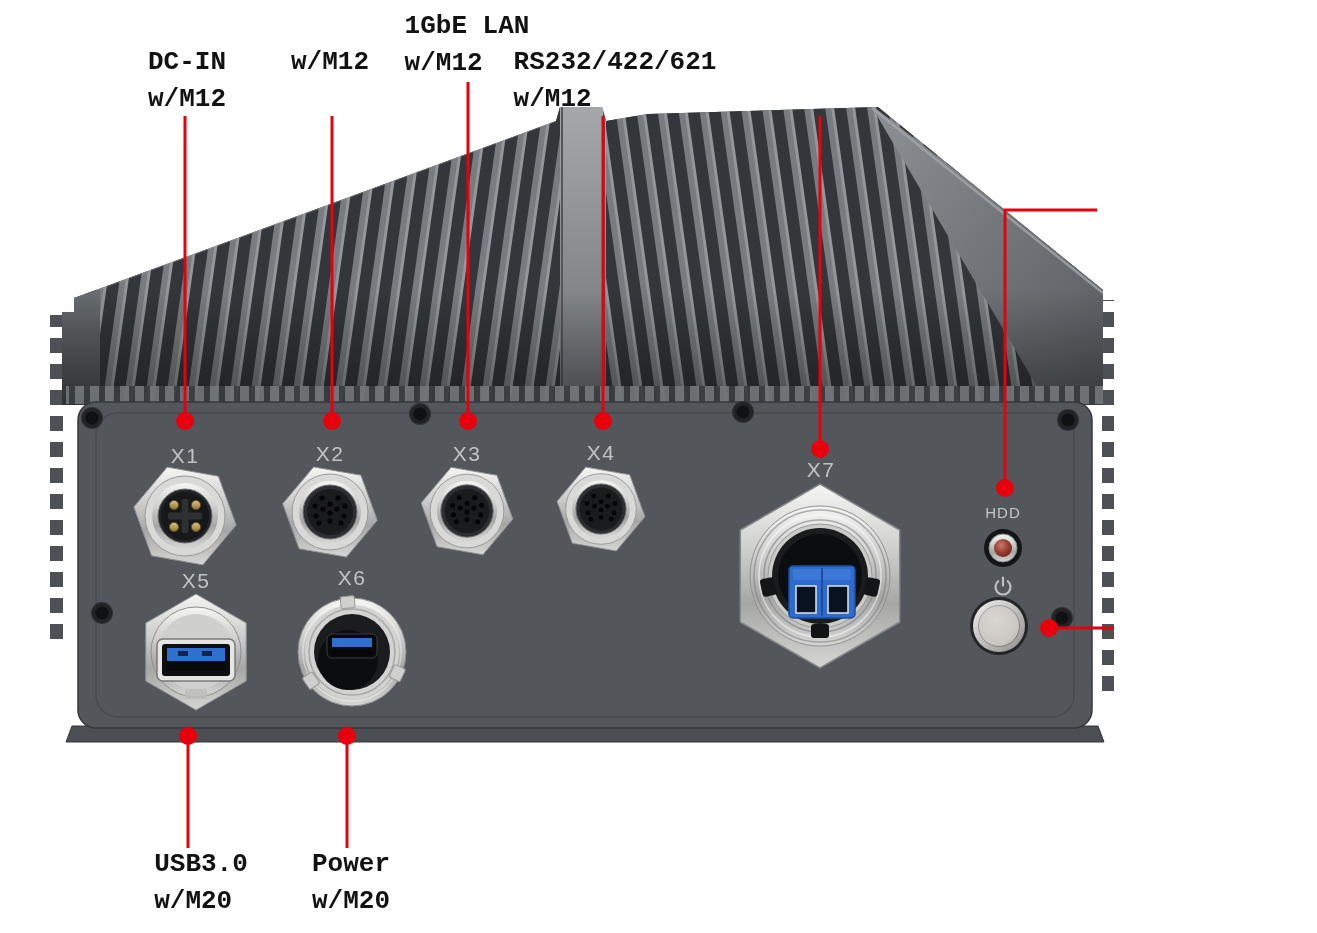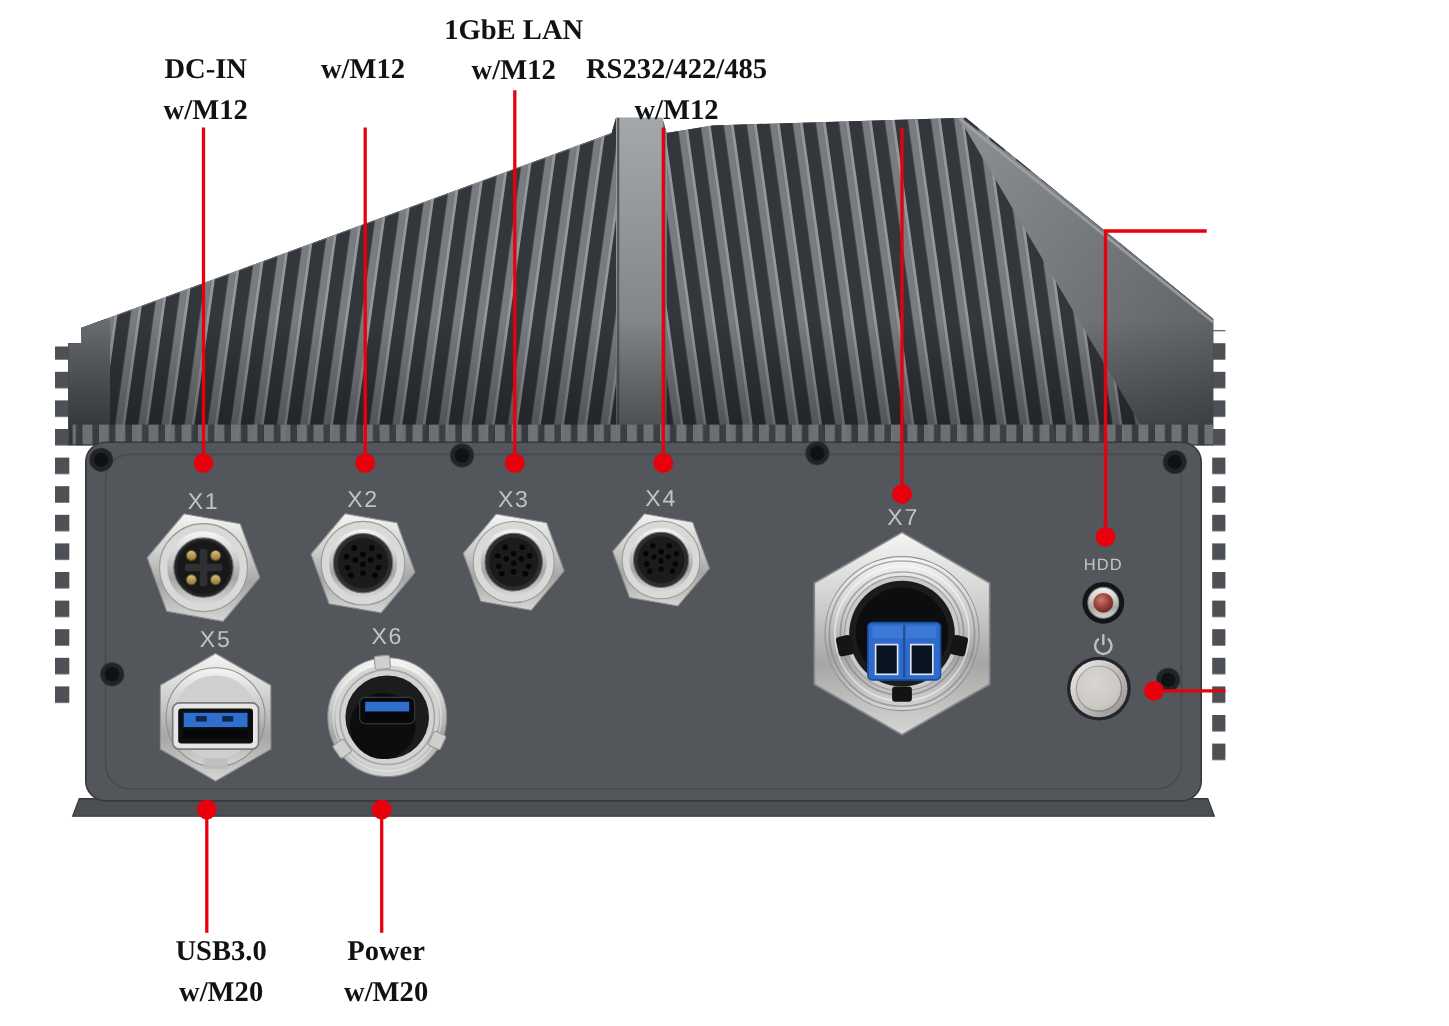--- a/index.html
+++ b/index.html
@@ -2,22 +2,22 @@
 <html><head>
 <meta charset="utf-8">
 <style>
   html,body{margin:0;padding:0;background:#ffffff;}
   #stage{
     position:relative;width:1317px;height:933px;background:#ffffff;overflow:hidden;
     font-family:"Liberation Sans",sans-serif;
   }
   #device-svg{position:absolute;left:0;top:0;}
   .callout{
-    position:absolute;transform:translateX(-50%);text-align:center;
-    font-family:Liberation Serif, serif;font-weight:bold;
+    position:absolute;transform:translateX(-50%);text-align:left;
+    font-family:Liberation Mono, monospace;font-weight:bold;
     font-size:26px;line-height:37px;color:#121212;white-space:nowrap;
   }
   .svg-port-label{
     font-family:"Liberation Sans",sans-serif;font-size:21px;letter-spacing:1.5px;
   }
   .svg-hdd-label{
     font-family:"Liberation Sans",sans-serif;font-size:15px;letter-spacing:1px;
   }
 </style>
 </head>
@@ -275,21 +275,21 @@
     <div>w/M12</div>
   </div>
   <div class="callout" style="left:330px;top:44px">
     <div>w/M12</div>
   </div>
   <div class="callout" style="left:467px;top:8px">
     <div>1GbE LAN</div>
     <div>w/M12</div>
   </div>
   <div class="callout" style="left:615px;top:44px">
-    <div>RS232/422/485</div>
+    <div>RS232/422/621</div>
     <div>w/M12</div>
   </div>
   <div class="callout" style="left:201px;top:846px">
     <div>USB3.0</div>
     <div>w/M20</div>
   </div>
   <div class="callout" style="left:351px;top:846px">
     <div>Power</div>
     <div>w/M20</div>
   </div>

